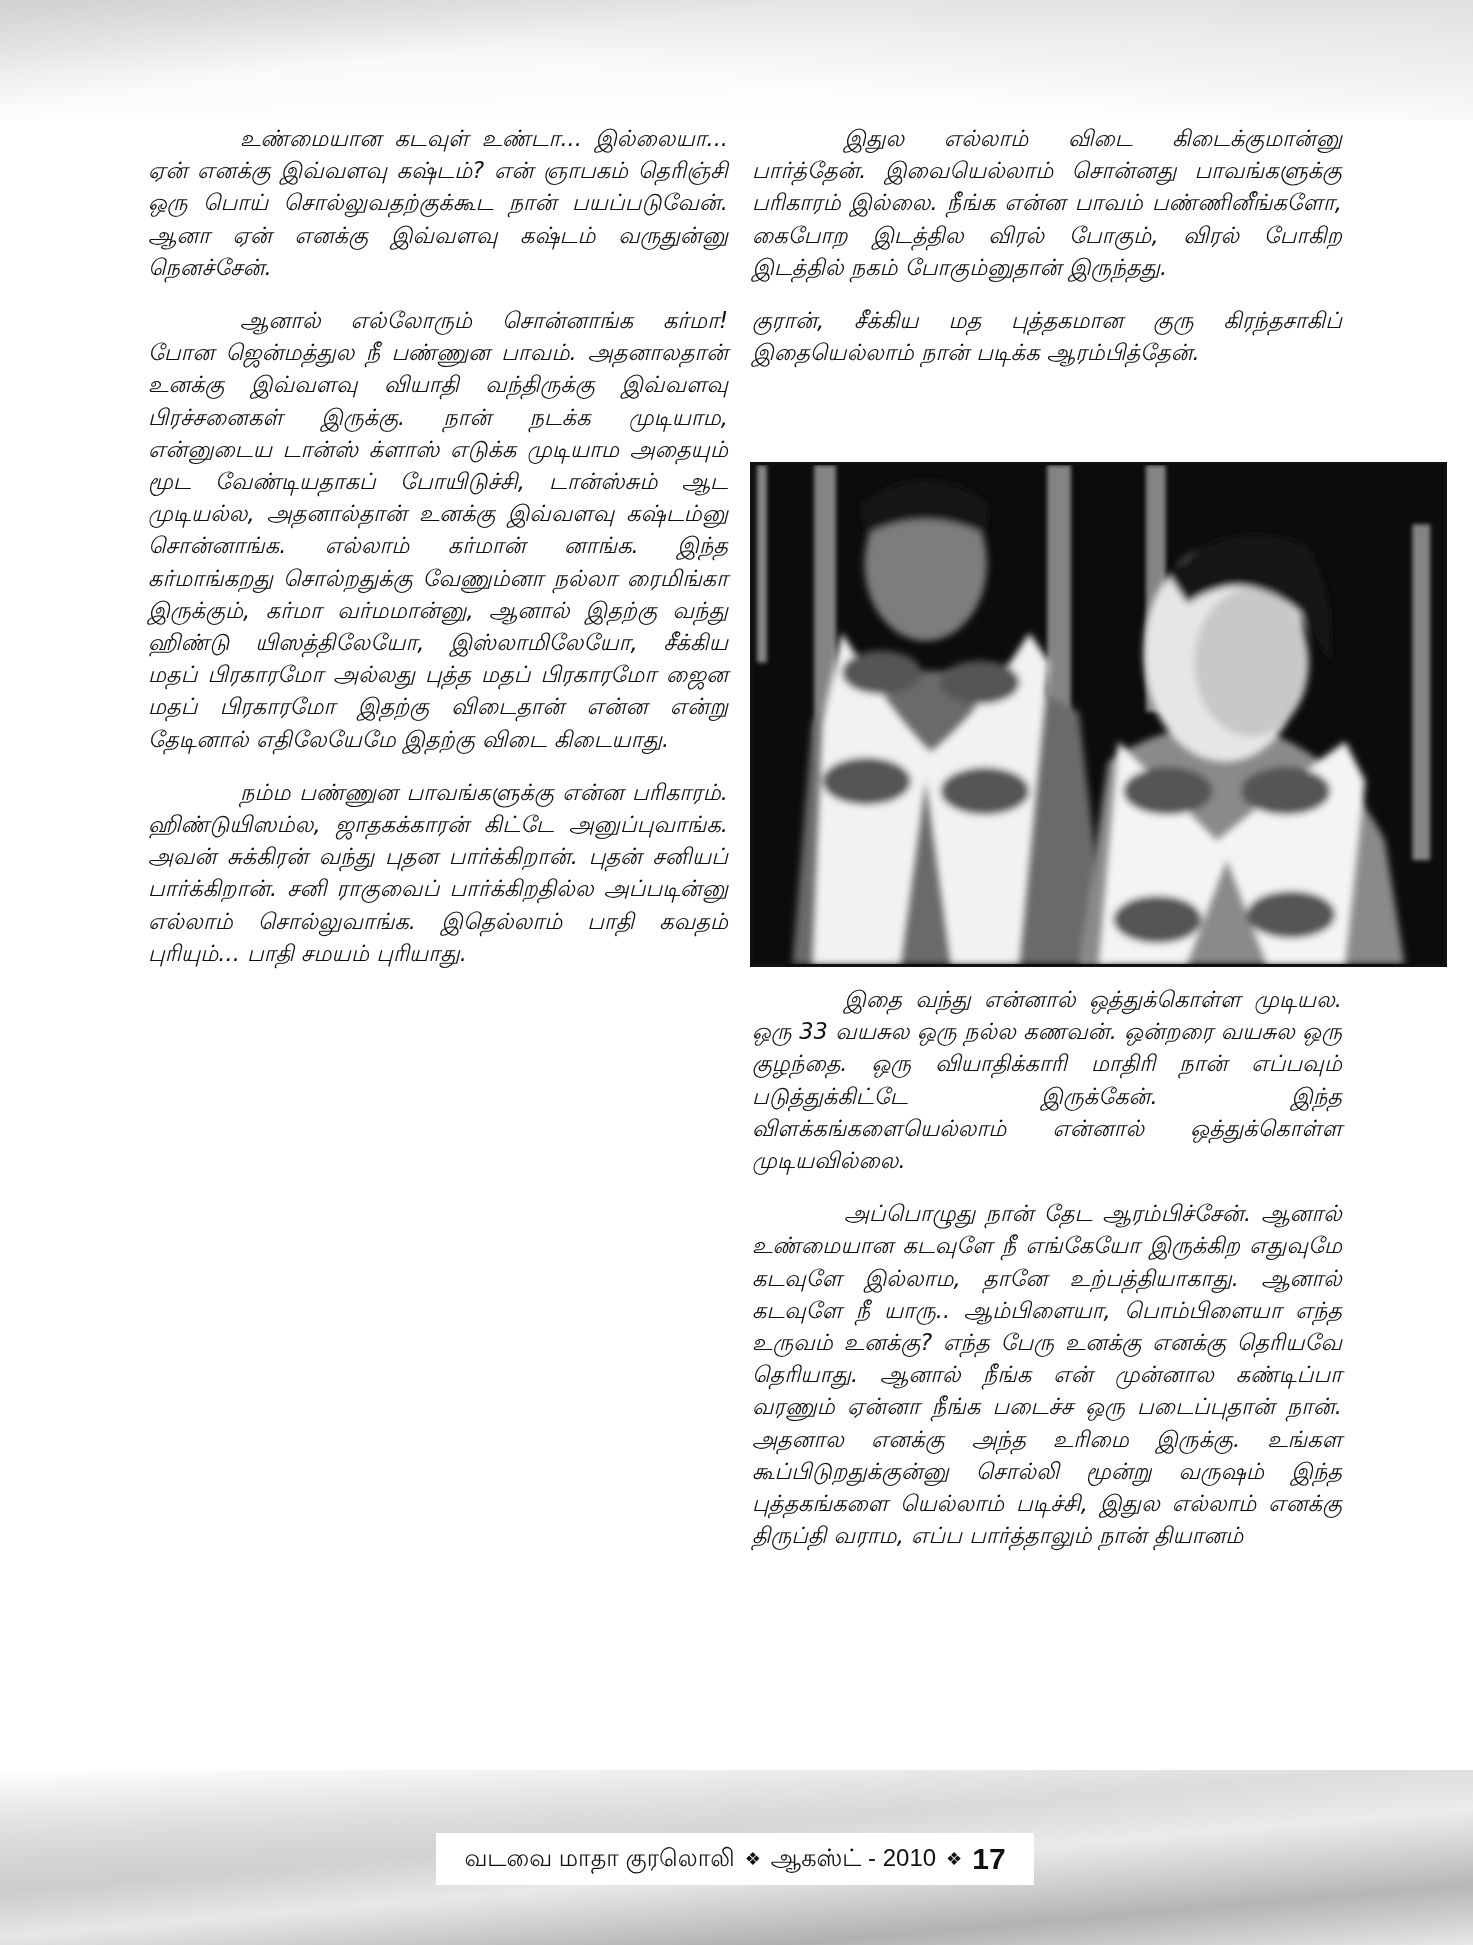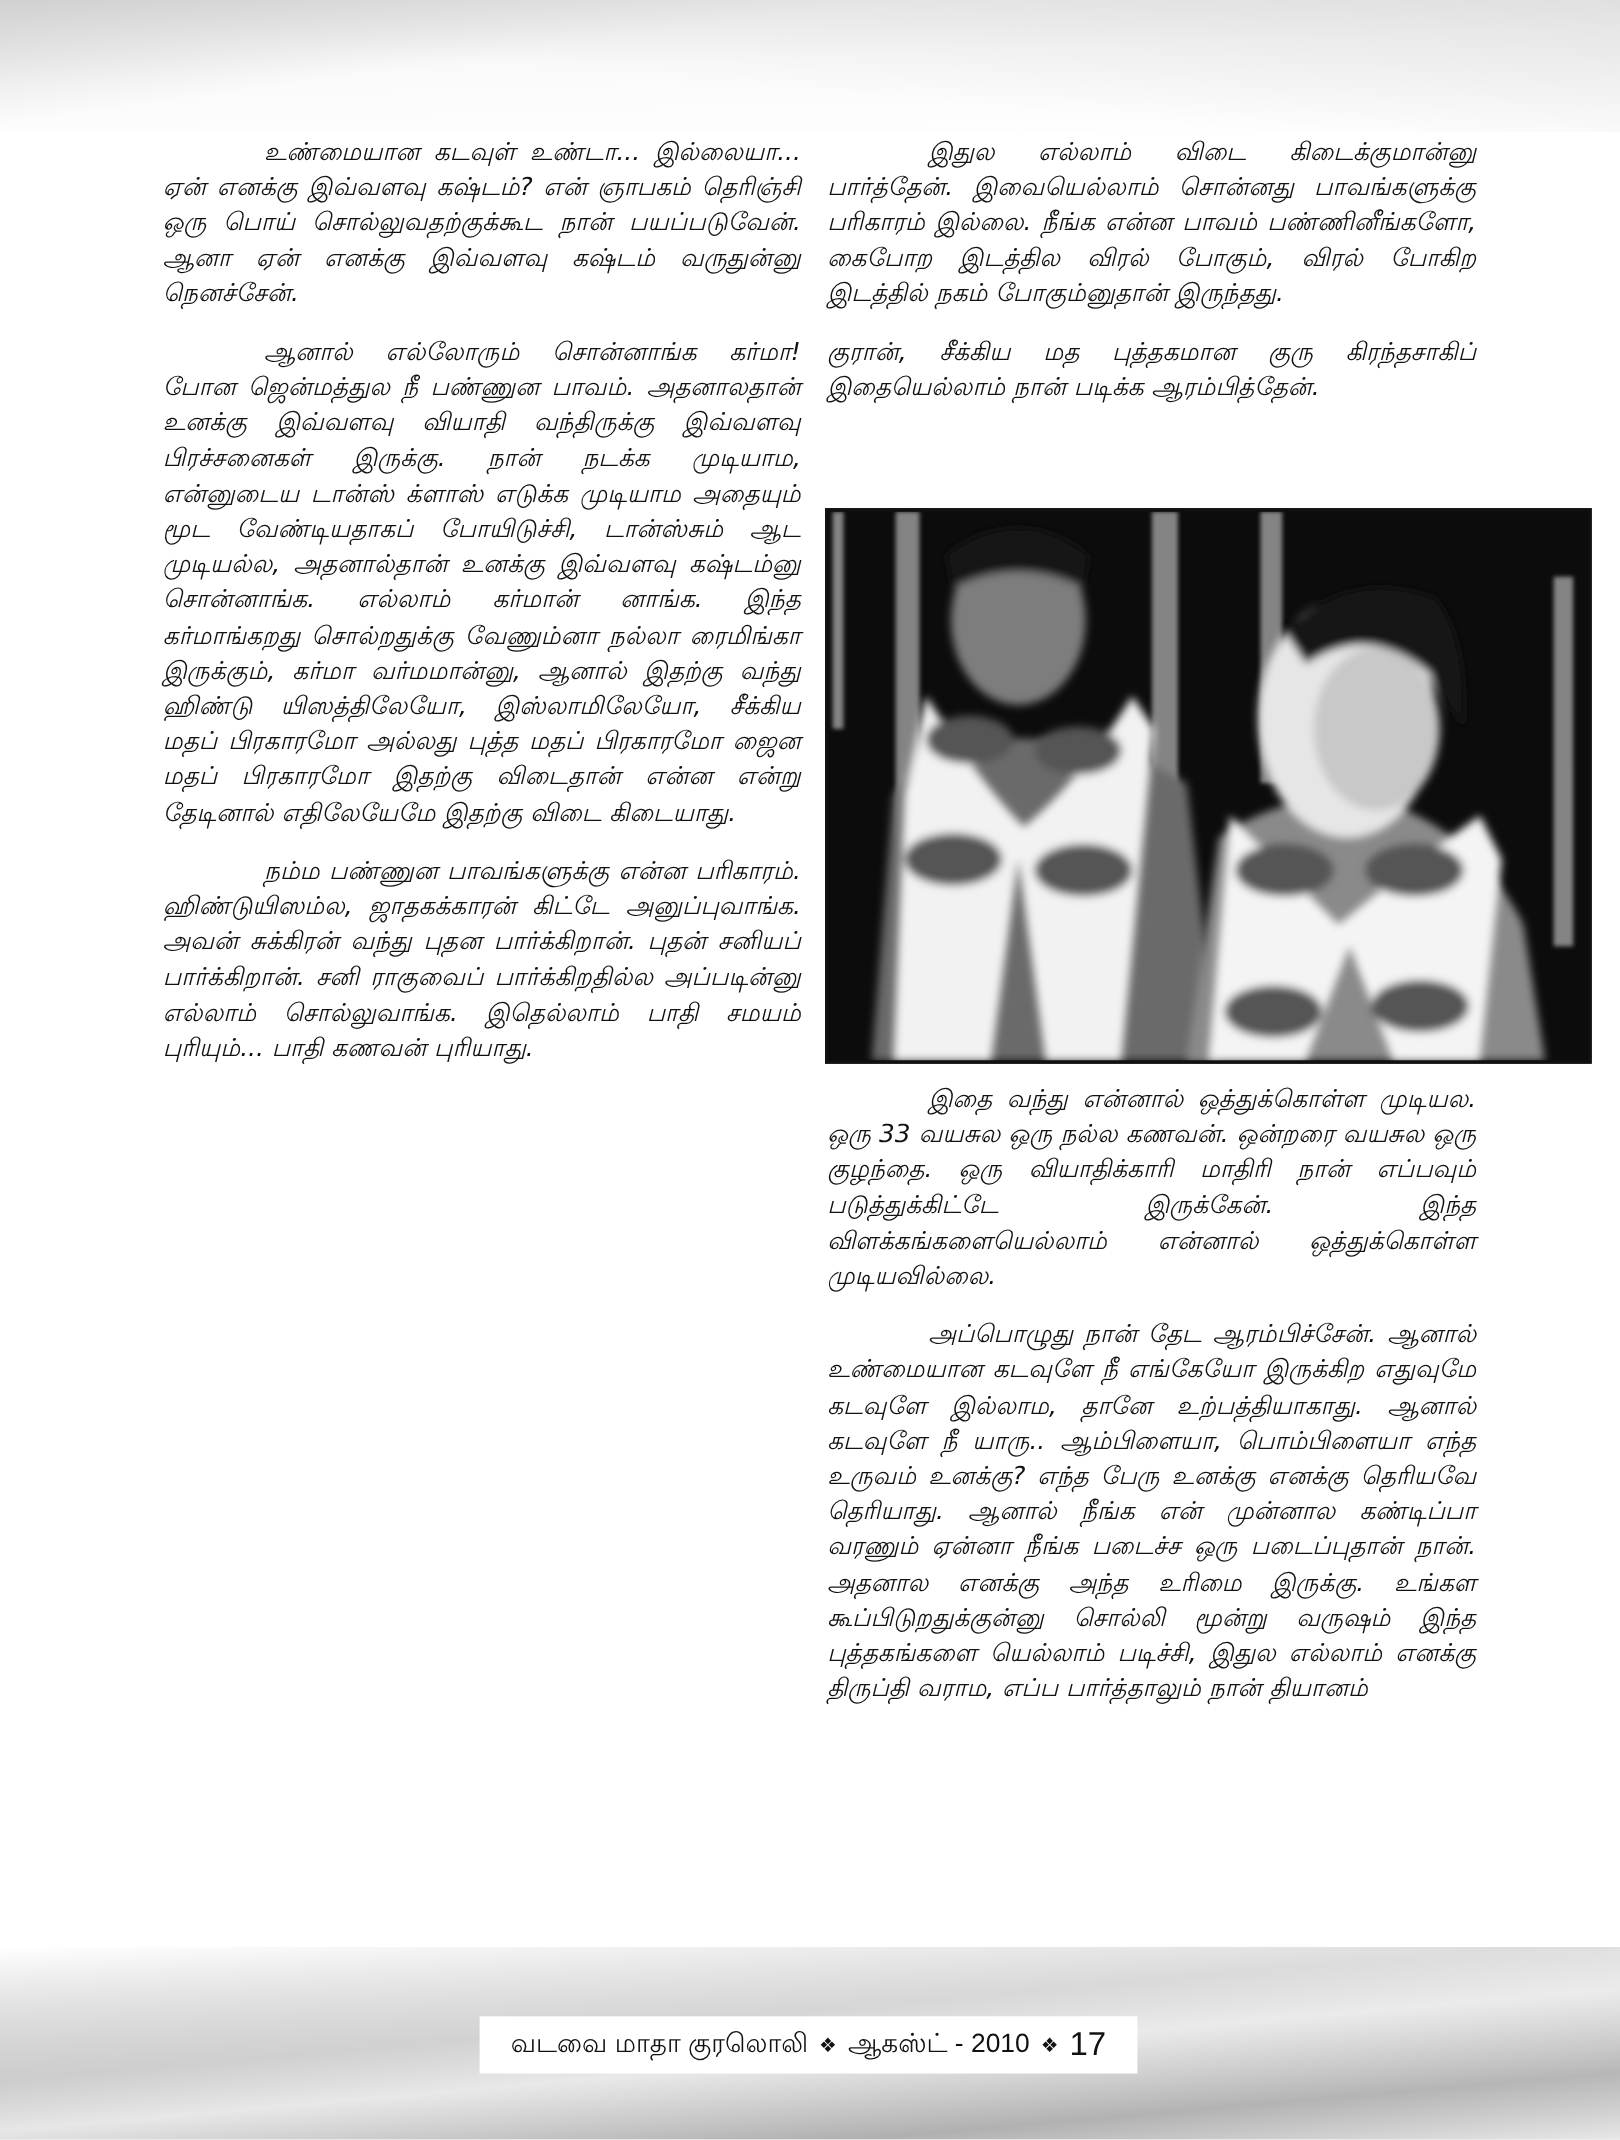--- a/index.html
+++ b/index.html
@@ -42,32 +42,32 @@
   }
   .photo-frame svg { width: 100%; height: 100%; display: block; }
   .footer-box {
     position: absolute; left: 436px; top: 1833px; width: 598px; height: 52px;
     background: #ffffff;
     display: flex; align-items: center; justify-content: center;
     font-family: "Liberation Sans", sans-serif; font-size: 24px; color: #111;
     gap: 10px;
   }
   .footer-box .diamond { font-size: 18px; }
-  .footer-box .page-num { font-weight: normal; font-size: 30px; }
+  .footer-box .page-num { font-weight: bold; font-size: 30px; }
 </style>
 </head>
 <body>
 
 <div class="bg-top"></div>
 <div class="bg-bottom"></div>
 
 <div class="column col-left">
   <p class="para">உண்மையான கடவுள் உண்டா... இல்லையா... ஏன் எனக்கு இவ்வளவு கஷ்டம்? என் ஞாபகம் தெரிஞ்சி ஒரு பொய் சொல்லுவதற்குக்கூட நான் பயப்படுவேன். ஆனா ஏன் எனக்கு இவ்வளவு கஷ்டம் வருதுன்னு நெனச்சேன்.</p>
   <p class="para">ஆனால் எல்லோரும் சொன்னாங்க கர்மா! போன ஜென்மத்துல நீ பண்ணுன பாவம். அதனாலதான் உனக்கு இவ்வளவு வியாதி வந்திருக்கு இவ்வளவு பிரச்சனைகள் இருக்கு. நான் நடக்க முடியாம, என்னுடைய டான்ஸ் க்ளாஸ் எடுக்க முடியாம அதையும் மூட வேண்டியதாகப் போயிடுச்சி, டான்ஸ்சும் ஆட முடியல்ல, அதனால்தான் உனக்கு இவ்வளவு கஷ்டம்னு சொன்னாங்க. எல்லாம் கர்மான் னாங்க. இந்த கர்மாங்கறது சொல்றதுக்கு வேணும்னா நல்லா ரைமிங்கா இருக்கும், கர்மா வர்மமான்னு, ஆனால் இதற்கு வந்து ஹிண்டு யிஸத்திலேயோ, இஸ்லாமிலேயோ, சீக்கிய மதப் பிரகாரமோ அல்லது புத்த மதப் பிரகாரமோ ஜைன மதப் பிரகாரமோ இதற்கு விடைதான் என்ன என்று தேடினால் எதிலேயேமே இதற்கு விடை கிடையாது.</p>
-  <p class="para">நம்ம பண்ணுன பாவங்களுக்கு என்ன பரிகாரம். ஹிண்டுயிஸம்ல, ஜாதகக்காரன் கிட்டே அனுப்புவாங்க. அவன் சுக்கிரன் வந்து புதன பார்க்கிறான். புதன் சனியப் பார்க்கிறான். சனி ராகுவைப் பார்க்கிறதில்ல அப்படின்னு எல்லாம் சொல்லுவாங்க. இதெல்லாம் பாதி சமயம் புரியும்... பாதி கணவன் புரியாது.</p>
+  <p class="para">நம்ம பண்ணுன பாவங்களுக்கு என்ன பரிகாரம். ஹிண்டுயிஸம்ல, ஜாதகக்காரன் கிட்டே அனுப்புவாங்க. அவன் சுக்கிரன் வந்து புதன பார்க்கிறான். புதன் சனியப் பார்க்கிறான். சனி ராகுவைப் பார்க்கிறதில்ல அப்படின்னு எல்லாம் சொல்லுவாங்க. இதெல்லாம் பாதி கவதம் புரியும்... பாதி சமயம் புரியாது.</p>
 </div>
 
 <div class="column col-right-top">
   <p class="para">இதுல எல்லாம் விடை கிடைக்குமான்னு பார்த்தேன். இவையெல்லாம் சொன்னது பாவங்களுக்கு பரிகாரம் இல்லை. நீங்க என்ன பாவம் பண்ணினீங்களோ, கைபோற இடத்தில விரல் போகும், விரல் போகிற இடத்தில் நகம் போகும்னுதான் இருந்தது.</p>
   <p class="para no-indent">குரான், சீக்கிய மத புத்தகமான குரு கிரந்தசாகிப் இதையெல்லாம் நான் படிக்க ஆரம்பித்தேன்.</p>
 </div>
 
 <div class="photo-frame">
   <svg viewBox="0 0 700 505" preserveAspectRatio="none">
     <defs>

